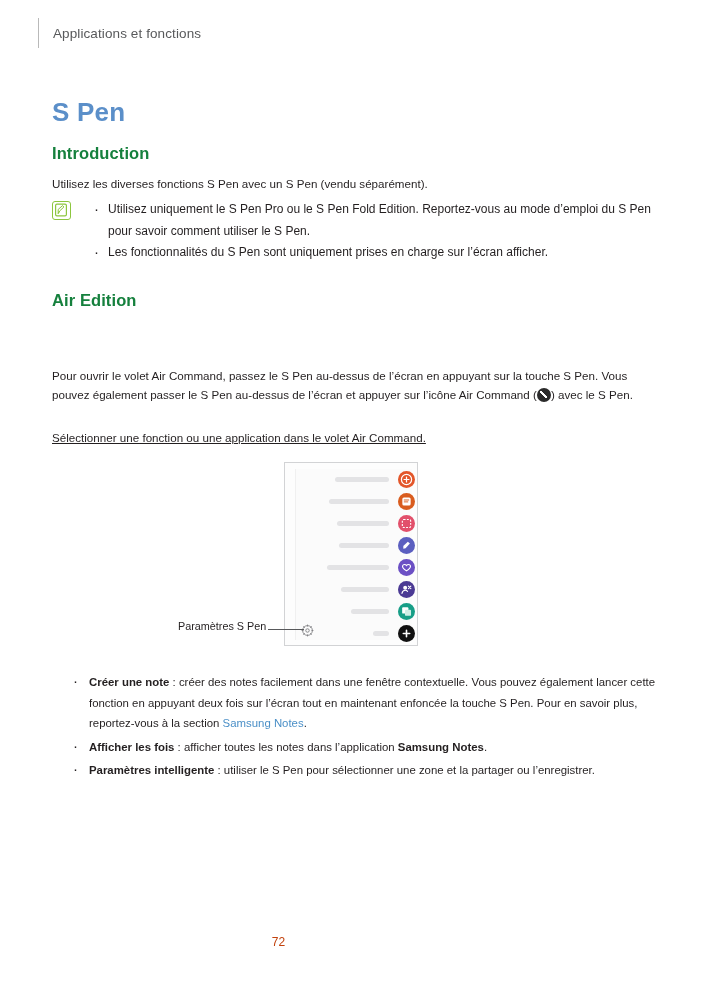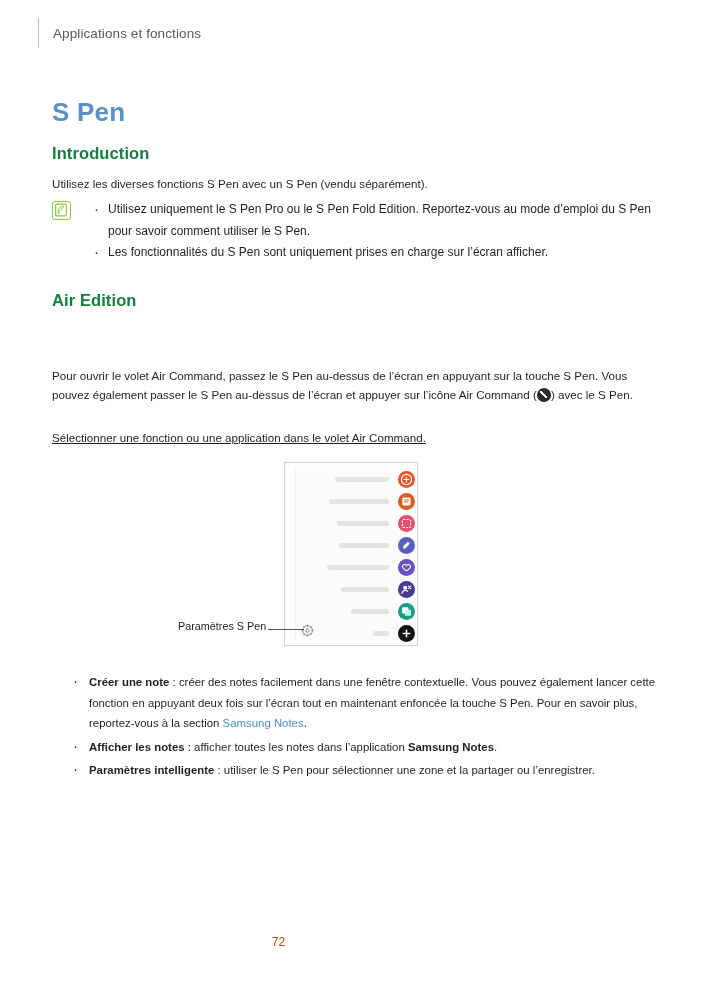--- a/index.html
+++ b/index.html
@@ -402,21 +402,21 @@
   </div>
 
   <div class="callout-label">Paramètres S Pen</div>
   <div class="callout-line"></div>
 
   <ul class="feature-list">
     <li>
       <span class="b">Créer une note</span><span> : </span><span>créer des notes facilement dans une fenêtre contextuelle. Vous pouvez également lancer cette fonction en appuyant deux fois sur l’écran tout en maintenant enfoncée la touche S Pen. Pour en savoir plus, reportez-vous à la section </span><span class="link">Samsung Notes</span><span>.</span>
     </li>
     <li>
-      <span class="b">Afficher les notes</span><span> : </span><span>afficher toutes les notes dans l’application </span><span class="b">Samsung Notes</span><span>.</span>
+      <span class="b">Afficher les fois</span><span> : </span><span>afficher toutes les notes dans l’application </span><span class="b">Samsung Notes</span><span>.</span>
     </li>
     <li>
       <span class="b">Paramètres intelligente</span><span> : </span><span>utiliser le S Pen pour sélectionner une zone et la partager ou l’enregistrer.</span>
     </li>
   </ul>
 
   <div class="page-number">72</div>
 
 </div>
 

